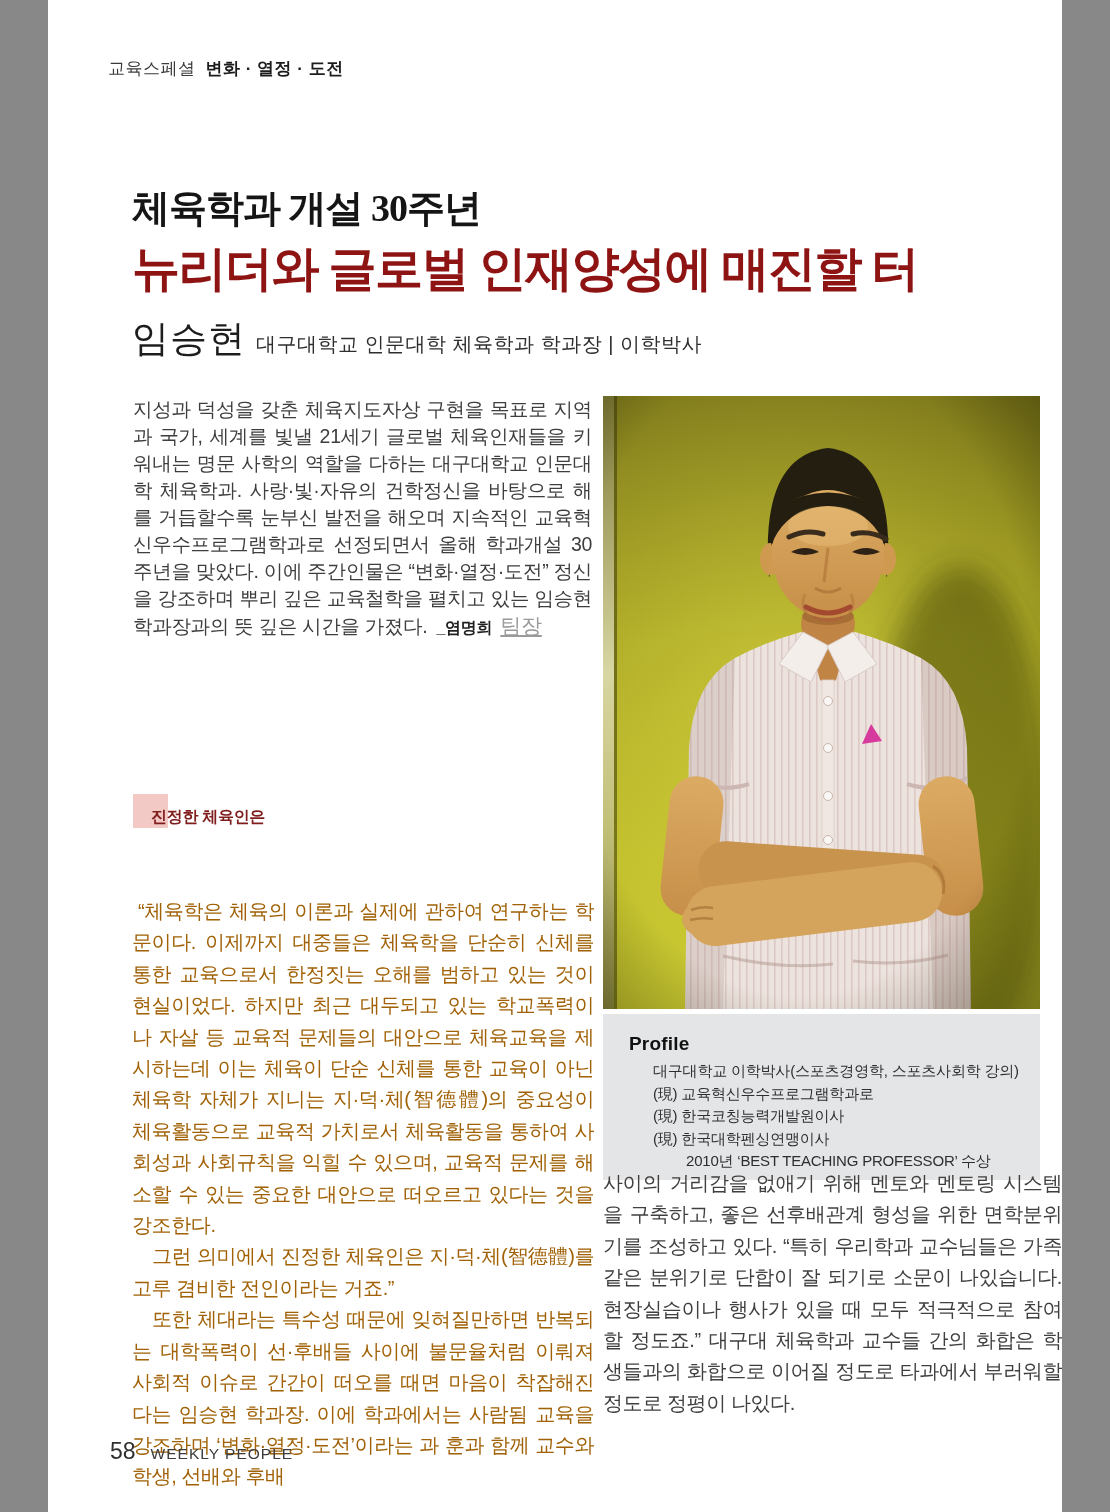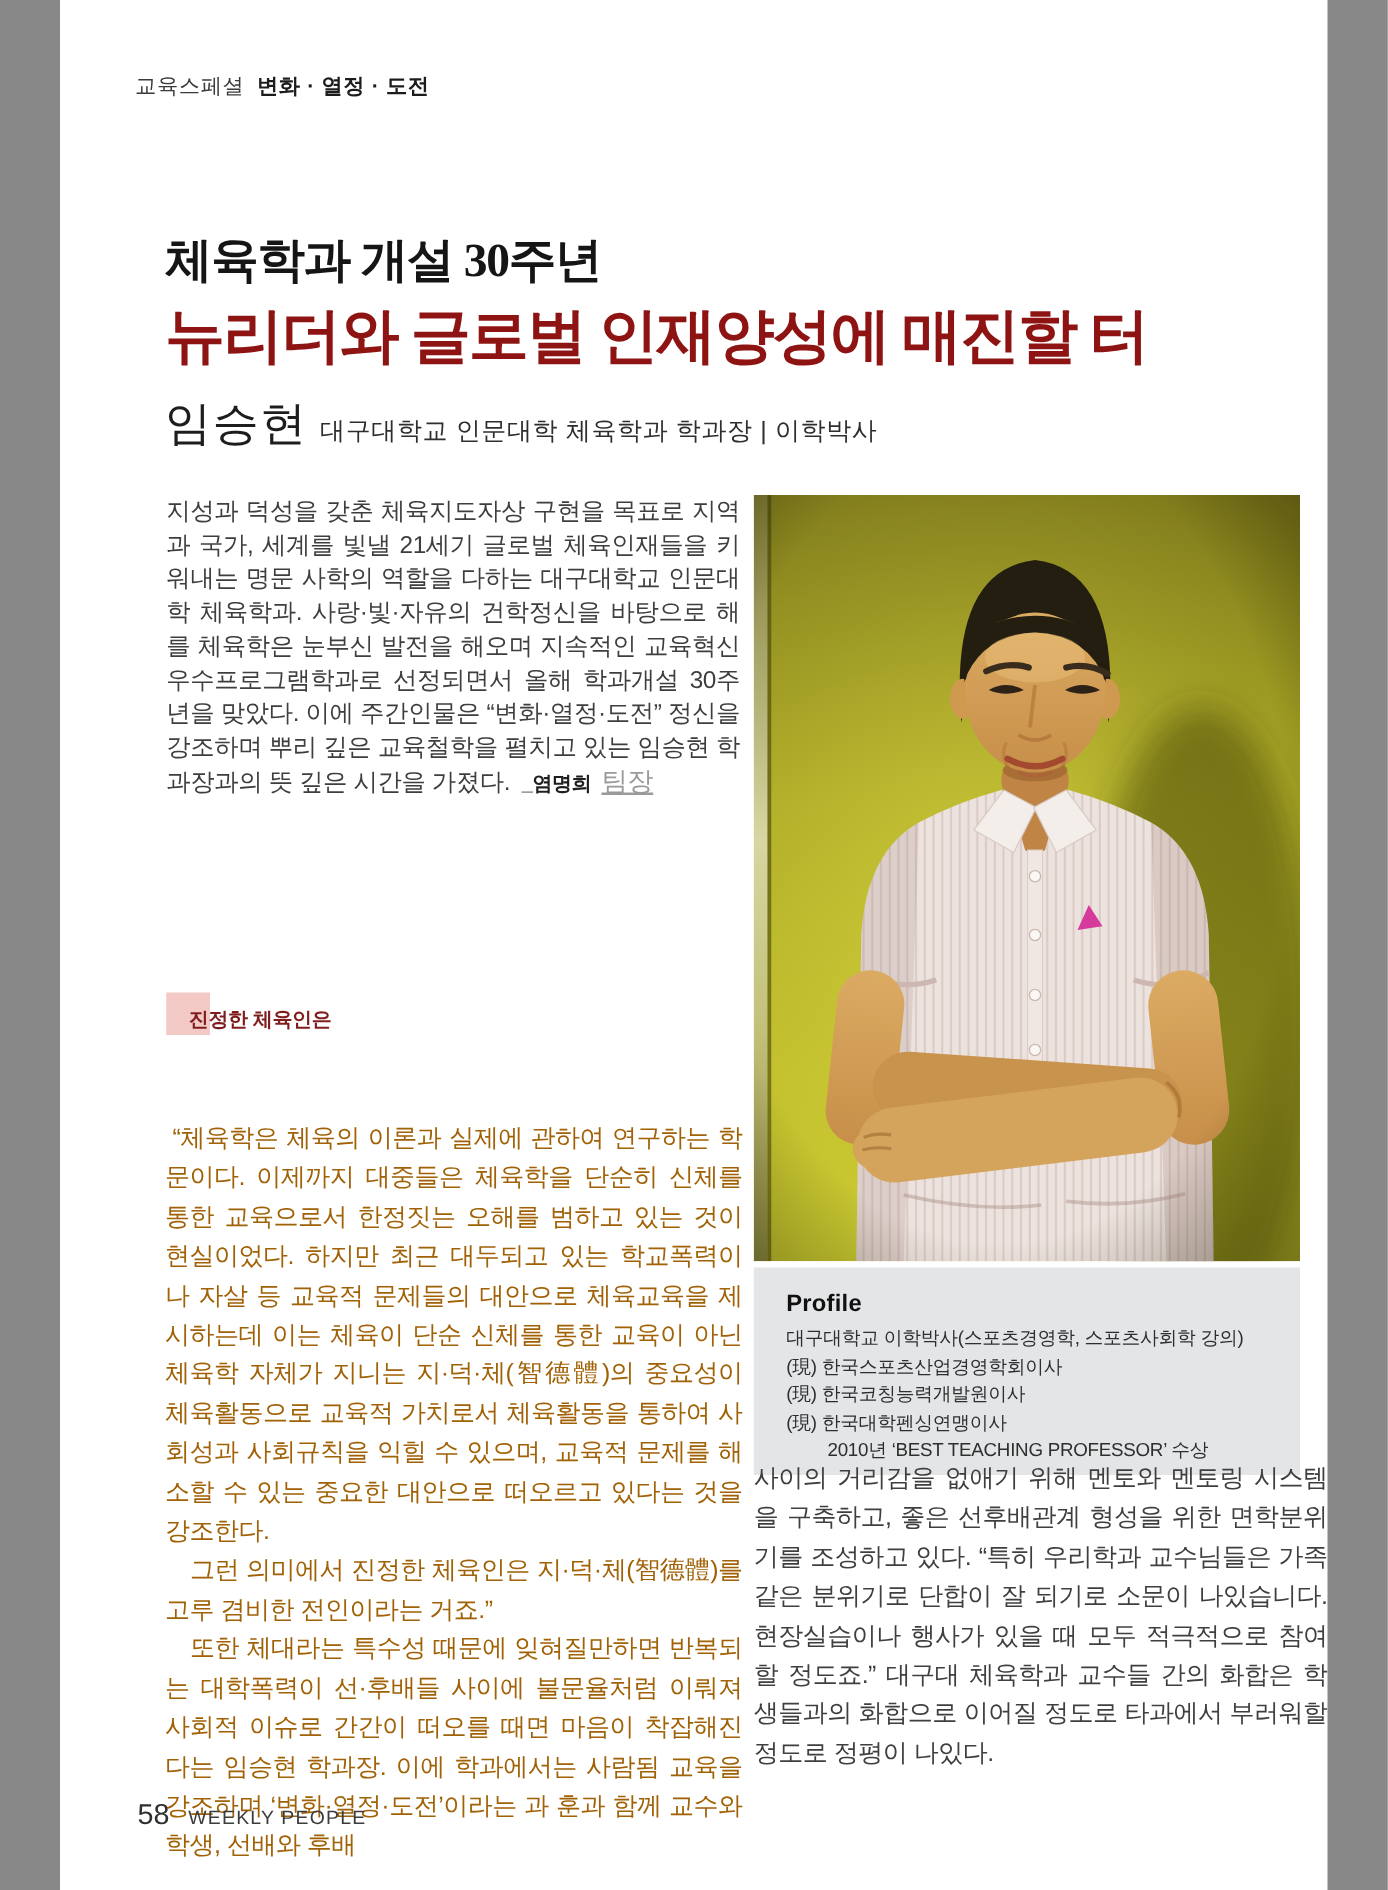--- a/index.html
+++ b/index.html
@@ -36,21 +36,21 @@
   .lcol { position:absolute; left:84px; top:896px; width:462px; font-size:20px;
           line-height:31.4px; color:#a16207; text-align:justify; letter-spacing:-.4px; }
   .lcol p.ind { text-indent:20px; }
   .lcol p.q   { text-indent:6px; }
   .rcol { position:absolute; left:555px; top:1168px; width:459px; font-size:20px;
           line-height:31.4px; color:#3f3f3f; text-align:justify; letter-spacing:-.4px; }
   
   .profile { position:absolute; left:555px; top:1014px; width:437px; height:166px;
              background:#e3e5e7; padding:19px 20px 0 26px; }
   .profile .ptitle { font-size:19px; font-weight:700; color:#111; margin-bottom:5px; letter-spacing:.2px; }
-  .profile ul { list-style:none; }
+  .profile ul { list-style:none;margin-left:24px; }
   .profile li { font-size:15px; line-height:22.5px; color:#2e2e2e; letter-spacing:-.2px; }
   .profile li.ind { padding-left:33px; }
   
   .footer { position:absolute; left:62px; top:1438px; display:flex; align-items:baseline; }
   .footer .pno { font-size:23px; color:#2f2f2f; font-weight:500; }
   .footer .mag { font-size:15.5px; color:#3c3c3c; letter-spacing:1px; margin-left:15px; }
 </style>
 </head>
 <body>
 
@@ -61,21 +61,21 @@
   </div>
 
   <h2 class="kicker">체육학과 개설 30주년</h2>
   <h1 class="title">뉴리더와 글로벌 인재양성에 매진할 터</h1>
 
   <div class="author">
     <span class="name">임승현</span><span class="atitle">대구대학교 인문대학 체육학과 학과장 | 이학박사</span>
   </div>
 
   <p class="intro">
-    <span>지성과 덕성을 갖춘 체육지도자상 구현을 목표로 지역과 국가, 세계를 빛낼 21세기 글로벌 체육인재들을 키워내는 명문 사학의 역할을 다하는 대구대학교 인문대학 체육학과. 사랑·빛·자유의 건학정신을 바탕으로 해를 체육학은 눈부신 발전을 해오며 지속적인 교육혁신우수프로그램학과로 선정되면서 올해 학과개설 30주년을 맞았다. 이에 주간인물은 “변화·열정·도전” 정신을 강조하며 뿌리 깊은 교육철학을 펼치고 있는 임승현 학과장과의 뜻 깊은 시간을 가졌다.</span>
+    <span>지성과 덕성을 갖춘 체육지도자상 구현을 목표로 지역과 국가, 세계를 빛낼 21세기 글로벌 체육인재들을 키워내는 명문 사학의 역할을 다하는 대구대학교 인문대학 체육학과. 사랑·빛·자유의 건학정신을 바탕으로 해를 거듭할수록 눈부신 발전을 해오며 지속적인 교육혁신우수프로그램학과로 선정되면서 올해 학과개설 30주년을 맞았다. 이에 주간인물은 “변화·열정·도전” 정신을 강조하며 뿌리 깊은 교육철학을 펼치고 있는 임승현 학과장과의 뜻 깊은 시간을 가졌다.</span>
     <span class="bname">_염명희</span>
     <span class="brole">팀장</span>
   </p>
 
   <figure class="photo">
     <svg viewBox="0 0 437 613" xmlns="http://www.w3.org/2000/svg">
       <defs>
         <linearGradient id="bgG" x1="0" y1="0" x2="0" y2="1">
           <stop offset="0" stop-color="#7a7519"></stop>
           <stop offset="0.4" stop-color="#a6a322"></stop>
@@ -182,21 +182,21 @@
   <div class="lcol">
     <p class="q">“체육학은 체육의 이론과 실제에 관하여 연구하는 학문이다. 이제까지 대중들은 체육학을 단순히 신체를 통한 교육으로서 한정짓는 오해를 범하고 있는 것이 현실이었다. 하지만 최근 대두되고 있는 학교폭력이나 자살 등 교육적 문제들의 대안으로 체육교육을 제시하는데 이는 체육이 단순 신체를 통한 교육이 아닌 체육학 자체가 지니는 지·덕·체(智德體)의 중요성이 체육활동으로 교육적 가치로서 체육활동을 통하여 사회성과 사회규칙을 익힐 수 있으며, 교육적 문제를 해소할 수 있는 중요한 대안으로 떠오르고 있다는 것을 강조한다.</p>
     <p class="ind">그런 의미에서 진정한 체육인은 지·덕·체(智德體)를 고루 겸비한 전인이라는 거죠.”</p>
     <p class="ind">또한 체대라는 특수성 때문에 잊혀질만하면 반복되는 대학폭력이 선·후배들 사이에 불문율처럼 이뤄져 사회적 이슈로 간간이 떠오를 때면 마음이 착잡해진다는 임승현 학과장. 이에 학과에서는 사람됨 교육을 강조하며 ‘변화·열정·도전’이라는 과 훈과 함께 교수와 학생, 선배와 후배</p>
   </div>
 
   <div class="profile">
     <div class="ptitle">Profile</div>
     <ul>
       <li>대구대학교 이학박사(스포츠경영학, 스포츠사회학 강의)</li>
-      <li>(現) 한국스포츠산업경영학회이사</li>
+      <li>(現) 교육혁신우수프로그램학과로</li>
       <li>(現) 한국코칭능력개발원이사</li>
       <li>(現) 한국대학펜싱연맹이사</li>
       <li class="ind">2010년 ‘BEST TEACHING PROFESSOR’ 수상</li>
     </ul>
   </div>
 
   <div class="rcol">
     <p>사이의 거리감을 없애기 위해 멘토와 멘토링 시스템을 구축하고, 좋은 선후배관계 형성을 위한 면학분위기를 조성하고 있다. “특히 우리학과 교수님들은 가족 같은 분위기로 단합이 잘 되기로 소문이 나있습니다. 현장실습이나 행사가 있을 때 모두 적극적으로 참여할 정도죠.” 대구대 체육학과 교수들 간의 화합은 학생들과의 화합으로 이어질 정도로 타과에서 부러워할 정도로 정평이 나있다.</p>
   </div>
 

